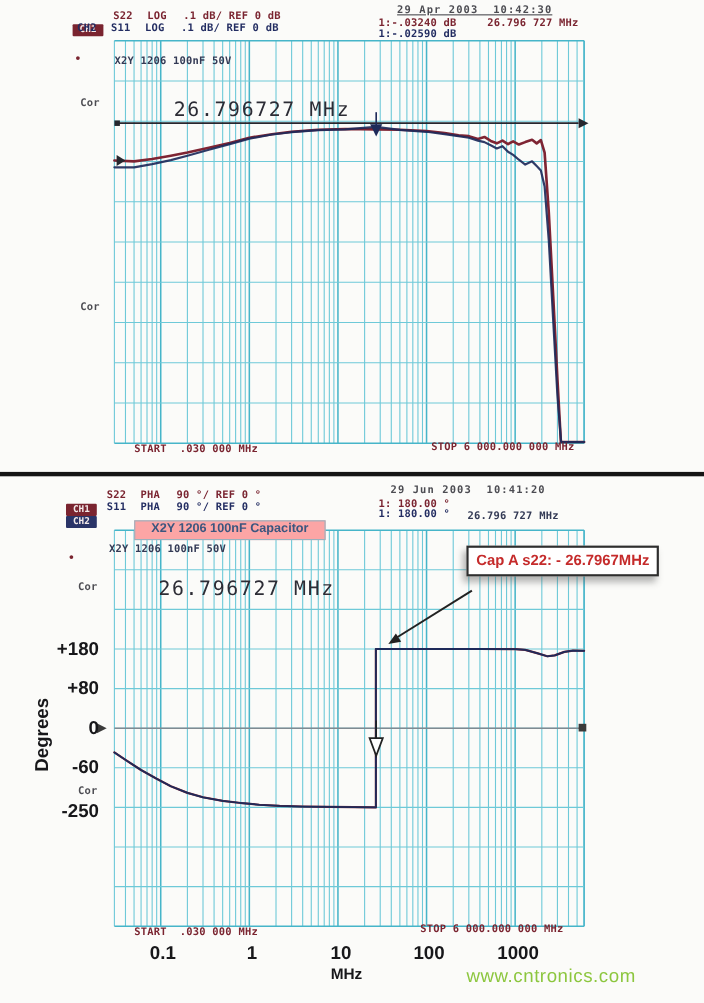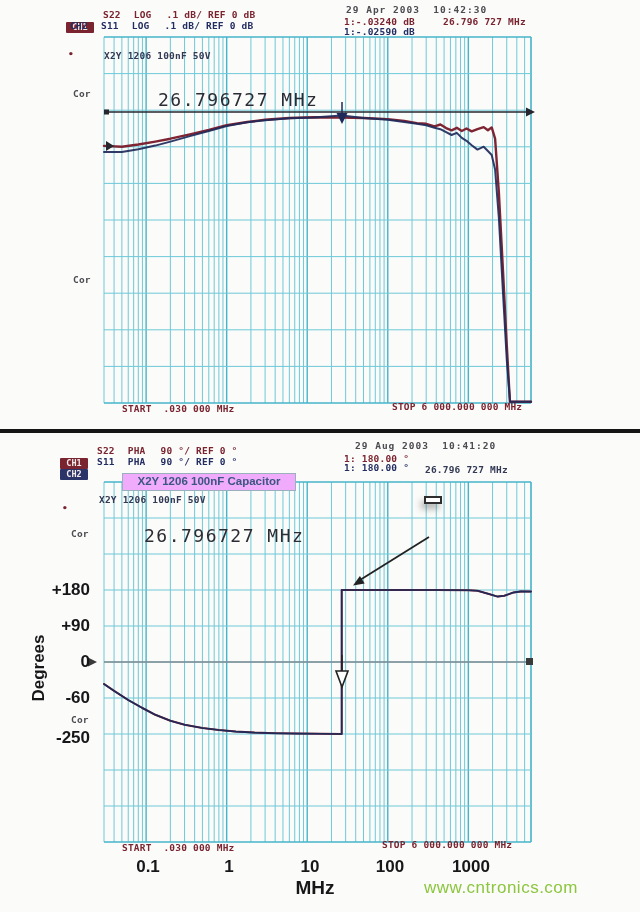--- a/index.html
+++ b/index.html
@@ -8,21 +8,21 @@
   .abs{position:absolute;}
   .m{font:700 9.5px/1.15 "DejaVu Sans Mono",monospace;letter-spacing:.2px;white-space:pre;}
   .big{font:400 18px/1 "DejaVu Sans Mono",monospace;letter-spacing:1.5px;color:#2c2c35;white-space:pre;padding-left:24px;}
   .sb{font:700 17px/1 "Liberation Sans",sans-serif;color:#17171a;white-space:pre;}
   .maroon{color:#7a2430;} .navy{color:#232d62;} .gray{color:#4c4c52;}
   .badge{display:inline-block;min-width:26px;text-align:center;padding:0 1px;
          color:#f3eaea;font:700 8.5px/11px "DejaVu Sans Mono",monospace;border-radius:1px;margin-top:12px;}
   .bg-ch1{background:#7a2430;} .bg-ch2{background:#2a3468;}
   .hrow{display:flex;align-items:flex-start;}
   .hrow .p1{margin-left:9px;} .hrow .p2{margin-left:13px;} .hrow .p3{margin-left:15px;}
-  .titlebox{border:1px solid #9ab0bd;background:#f0abfc;text-align:center;
+  .titlebox{border:1px solid #9ab0bd;background:#fca5a5;text-align:center;
             font:700 11.5px/15px "Liberation Sans",sans-serif;color:#3b567f;}
   .callout{border:2px solid #2e2e2e;background:#ffffff;padding:2px 7px;white-space:nowrap;
            box-shadow:-3px 5px 6px rgba(90,90,90,.45);
            font:700 13.5px/1.45 "Liberation Sans",sans-serif;}
   .callout .l1{color:#c52b2b;} .callout .l2{color:#22356e;}
   .ctr{transform:translateX(-50%);}
   .divider{background:#151515;}
   .wm{font:400 17px/1 "Liberation Sans",sans-serif;color:#8cc63e;letter-spacing:.5px;}
   svg{position:absolute;left:0;top:0;}
 </style>
@@ -188,21 +188,21 @@
     <span class="m maroon p1">S22</span>
     <span class="m maroon p2">LOG</span>
     <span class="m maroon p3">.1 dB/ REF 0 dB</span>
   </div>
   <div class="abs hrow" style="left:66px;top:21px;">
     <span class="m navy" style="min-width:26px;text-align:center;">CH2</span>
     <span class="m navy p1">S11</span>
     <span class="m navy p2">LOG</span>
     <span class="m navy p3">.1 dB/ REF 0 dB</span>
   </div>
-  <div class="abs m gray" style="left:346px;top:5px;letter-spacing:1px;">29 Apr 2003  10:42:30</div>
+  <div class="abs m gray" style="left:361px;top:5px;letter-spacing:1px;text-decoration:underline;">29 Apr 2003  10:42:30</div>
   <div class="abs m maroon" style="left:344px;top:17px;">1:-.03240 dB</div>
   <div class="abs m maroon" style="left:443px;top:17px;">26.796 727 MHz</div>
   <div class="abs m navy" style="left:344px;top:26.5px;">1:-.02590 dB</div>
 
   <div class="abs m maroon" style="left:68px;top:49px;">•</div>
   <div class="abs m" style="left:104px;top:51px;color:#333a55;">X2Y 1206 100nF 50V</div>
   <div class="abs m gray" style="left:73px;top:89px;">Cor</div>
   <div class="abs big" style="left:134px;top:91px;">26.796727 MHz</div>
   <div class="abs m gray" style="left:73px;top:275px;">Cor</div>
   <div class="abs m maroon" style="left:122px;top:404px;">START  .030 000 MHz</div>
@@ -215,45 +215,46 @@
     <span class="m maroon p1">S22</span>
     <span class="m maroon p2">PHA</span>
     <span class="m maroon p3">90 °/ REF 0 °</span>
   </div>
   <div class="abs hrow" style="left:60px;top:457px;">
     <span class="badge bg-ch2">CH2</span>
     <span class="m navy p1">S11</span>
     <span class="m navy p2">PHA</span>
     <span class="m navy p3">90 °/ REF 0 °</span>
   </div>
-  <div class="abs m gray" style="left:355px;top:441px;letter-spacing:1px;">29 Aug 2003  10:41:20</div>
+  <div class="abs m gray" style="left:355px;top:441px;letter-spacing:1px;">29 Jun 2003  10:41:20</div>
   <div class="abs m maroon" style="left:344px;top:453.5px;">1: 180.00 °</div>
   <div class="abs m navy" style="left:344px;top:463px;">1: 180.00 °</div>
   <div class="abs m" style="left:425px;top:465px;color:#333a55;">26.796 727 MHz</div>
 
   <div class="abs titlebox" style="left:122px;top:473px;width:172px;height:16px;">X2Y 1206 100nF Capacitor</div>
   <div class="abs m maroon" style="left:62px;top:503px;">•</div>
   <div class="abs m" style="left:99px;top:495px;color:#333a55;">X2Y 1206 100nF 50V</div>
   <div class="abs m gray" style="left:71px;top:529px;">Cor</div>
   <div class="abs big" style="left:120px;top:527px;">26.796727 MHz</div>
   <div class="abs m gray" style="left:71px;top:715px;">Cor</div>
 
   <div class="abs callout" style="left:424px;top:496px;">
+    <div class="l1">Cap A s22: - 26.7967MHz</div>
   </div>
 
   <div class="abs sb" style="left:30px;top:581px;width:60px;text-align:right;">+180</div>
-  <div class="abs sb" style="left:30px;top:617px;width:60px;text-align:right;">+90</div>
+  <div class="abs sb" style="left:30px;top:617px;width:60px;text-align:right;">+80</div>
   <div class="abs sb" style="left:30px;top:653px;width:60px;text-align:right;">0</div>
   <div class="abs sb" style="left:30px;top:689px;width:60px;text-align:right;">-60</div>
   <div class="abs sb" style="left:30px;top:729px;width:60px;text-align:right;">-250</div>
   <div class="abs sb" style="left:-40px;top:658px;width:160px;height:20px;text-align:center;transform:rotate(-90deg);">Degrees</div>
 
   <div class="abs m maroon" style="left:122px;top:843px;">START  .030 000 MHz</div>
   <div class="abs m maroon" style="left:382px;top:840px;">STOP 6 000.000 000 MHz</div>
   <div class="abs sb ctr" style="left:148px;top:858px;">0.1</div>
   <div class="abs sb ctr" style="left:229px;top:858px;">1</div>
   <div class="abs sb ctr" style="left:310px;top:858px;">10</div>
   <div class="abs sb ctr" style="left:390px;top:858px;">100</div>
   <div class="abs sb ctr" style="left:471px;top:858px;">1000</div>
-  <div class="abs sb ctr" style="left:315px;top:878px;font-size:19px;">MHz</div>
+  <div class="abs sb ctr" style="left:315px;top:878px;font-size:14px;">MHz</div>
 
   <div class="abs wm" style="left:424px;top:879px;">www.cntronics.com</div>
 </div>
 
 </body></html>

